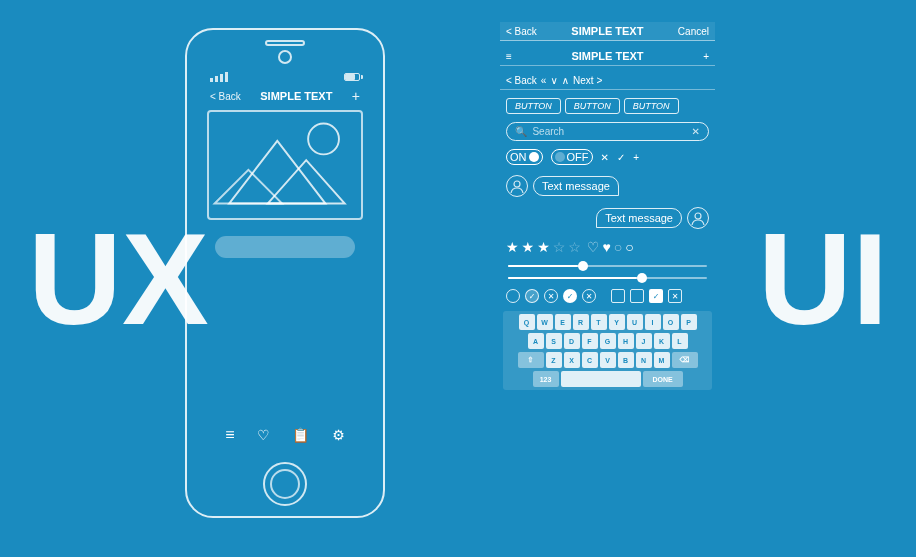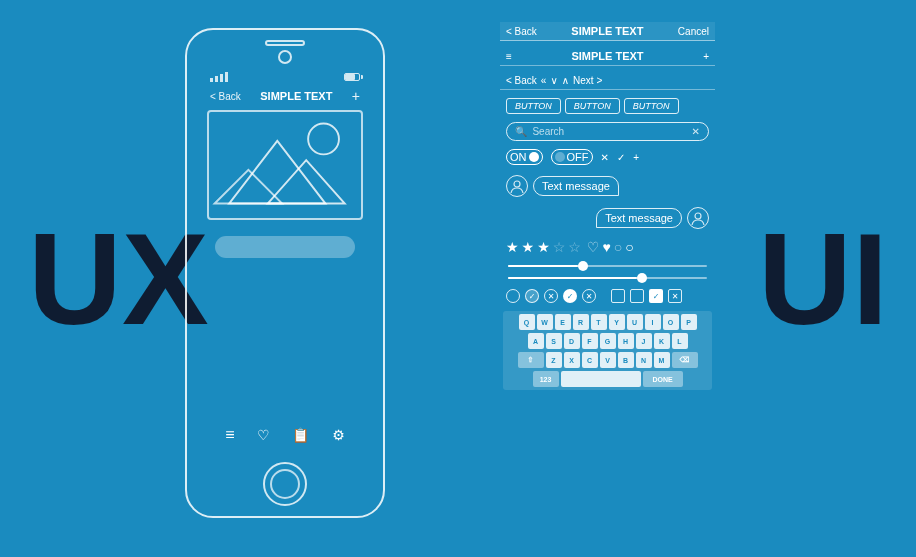--- a/index.html
+++ b/index.html
@@ -11,21 +11,21 @@
       overflow: hidden;
       position: relative;
       display: flex;
       align-items: center;
       justify-content: center;
     }
 
     
     .big-text {
       position: absolute;
-      color: #0f172a;
+      color: #ffffff;
       font-size: 130px;
       font-weight: 900;
       line-height: 1;
       opacity: 0.95;
     }
     .big-ux { left: 28px; top: 50%; transform: translateY(-50%); }
     .big-ui { right: 28px; top: 50%; transform: translateY(-50%); }
 
     
     .phone {

